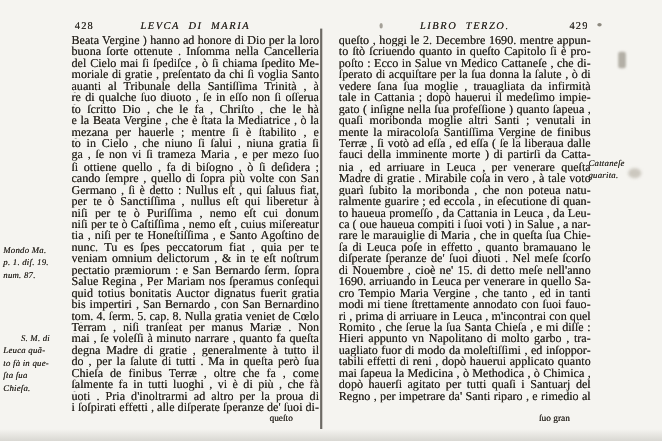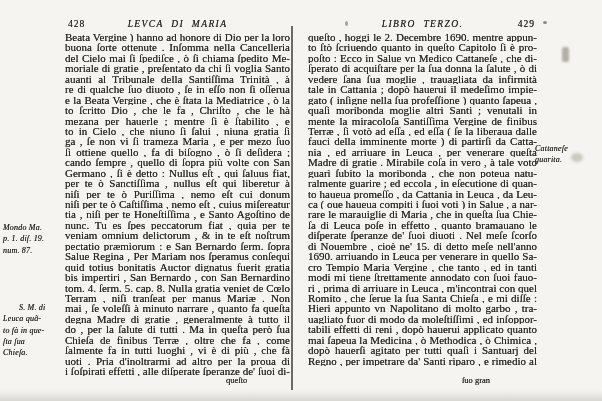--- a/index.html
+++ b/index.html
@@ -31,22 +31,22 @@
   .it{}
 
   .notes{position:absolute;top:0;bottom:0;}
   #left-page .notes{left:3px;width:58px;}
   #right-page .notes{left:233px;width:62px;}
   .note{position:absolute;left:0;width:100%;font-style:italic;
         font-size:8px;line-height:11.3px;letter-spacing:.2px;}
   .note.ind .nl:first-child{text-indent:16px;}
 
   .cw{position:absolute;top:375px;font-size:8.5px;}
-  #left-page .cw{left:226px;}
-  #right-page .cw{left:160px;}
+  #left-page .cw{left:245px;}
+  #right-page .cw{left:188px;}
 
   .gutter{position:absolute;left:291px;top:26px;width:2px;height:364px;
           background:#56524c;filter:blur(.3px);opacity:.85;}
 
   .speck{position:absolute;border-radius:50%;}
   .speck.s1{left:543px;top:21px;width:4px;height:3px;background:#8d897f;}
   .speck.s2{left:562px;top:47px;width:7px;height:15px;background:#b3afa6;
             filter:blur(1px);border-radius:2px;}
   .speck.s3{left:571px;top:153px;width:12px;height:9px;background:#ccc8bf;
             filter:blur(1.5px);}
@@ -78,22 +78,22 @@
           <div class="nl">Chieſa.</div>
         </div>
       </div>
     <div class="body">
         <div class="tl"><span>Beata Vergine ) hanno ad honore di Dio per la loro</span></div>
         <div class="tl"><span>buona ſorte ottenute . Inſomma nella Cancelleria</span></div>
         <div class="tl"><span>del Cielo mai ſi ſpediſce , ò ſi chiama ſpedito Me-</span></div>
         <div class="tl"><span>moriale di gratie , preſentato da chi ſi voglia Santo</span></div>
         <div class="tl"><span>auanti al Tribunale della Santiſſima Trinità , à fauo-</span></div>
         <div class="tl"><span>re di qualche ſuo diuoto , ſe in eſſo non ſi oſſerua ſot-</span></div>
+        <div class="tl"><span>to ſcritto Dio , che le fa , Chriſto , che le hà meritate,</span></div>
         <div class="tl"><span>e la Beata Vergine , che è ſtata la Mediatrice , ò la</span></div>
-        <div class="tl"><span>to ſcritto Dio , che le fa , Chriſto , che le hà meritate,</span></div>
         <div class="tl"><span>mezana per hauerle ; mentre ſi è ſtabilito , e decreta-</span></div>
         <div class="tl"><span>to in Cielo , che niuno ſi ſalui , niuna gratia ſi otten-</span></div>
         <div class="tl"><span>ga , ſe non vi ſi trameza Maria , e per mezo ſuo non</span></div>
         <div class="tl"><span>ſi ottiene quello , fa di biſogno , ò ſi deſidera ; repli-</span></div>
         <div class="tl"><span>cando ſempre , quello di ſopra più volte con San</span></div>
         <div class="tl"><span>Germano , ſi è detto : </span><span class="it">Nullus eſt , qui ſaluus fiat, niſi</span></div>
         <div class="tl"><span class="it">per te ò Sanctiſſima , nullus eſt qui liberetur à malis ,</span></div>
         <div class="tl"><span class="it">niſi per te ò Puriſſima , nemo eſt cui donum concedatur ,</span></div>
         <div class="tl"><span class="it">niſi per te ò Caſtiſſima , nemo eſt , cuius miſereatur gra-</span></div>
         <div class="tl"><span class="it">tia , niſi per te Honeſtiſſima , </span><span>e Santo Agoſtino de An-</span></div>

